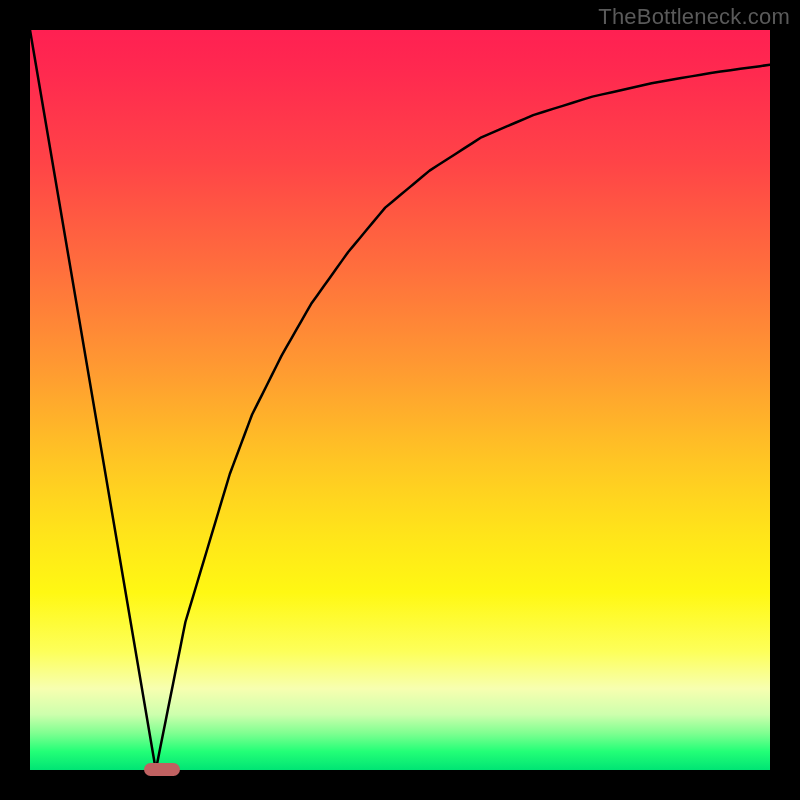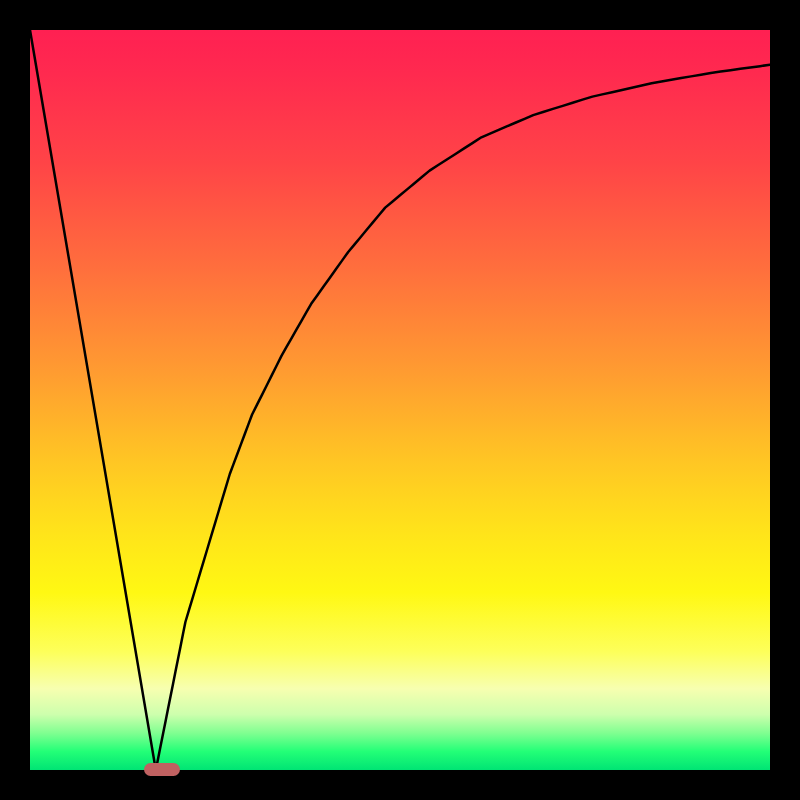--- a/index.html
+++ b/index.html
@@ -70,20 +70,21 @@
     border-radius: 7px;
     background: #c06161;
     z-index: 50;
   }
 </style>
 </head>
 <body>
 
 <div class="frame">
 
+  <div class="attribution">TheBottleneck.com</div>
 
   <div class="plot-area">
 
     <div class="gradient-bg"></div>
 
     <svg class="overlay-svg" viewBox="0 0 740 740" preserveAspectRatio="none">
       <path id="left-path" fill="none" stroke="#000" stroke-width="2.5" stroke-linecap="round" stroke-linejoin="round" d="M0.00 0.00 L125.80 740.00"></path>
       <path id="right-path" fill="none" stroke="#000" stroke-width="2.5" stroke-linecap="round" stroke-linejoin="round" d="M125.80 740.00 L128.27 727.67 L130.73 715.33 L133.20 703.00 L135.67 690.67 L138.13 678.33 L140.60 666.00 L143.07 653.67 L145.53 641.33 L148.00 629.00 L150.47 616.67 L152.93 604.33 L155.40 592.00 L159.10 579.67 L162.80 567.33 L166.50 555.00 L170.20 542.67 L173.90 530.33 L177.60 518.00 L181.30 505.67 L185.00 493.33 L188.70 481.00 L192.40 468.67 L196.10 456.33 L199.80 444.00 L203.50 434.13 L207.20 424.27 L210.90 414.40 L214.60 404.53 L218.30 394.67 L222.00 384.80 L226.93 374.93 L231.87 365.07 L236.80 355.20 L241.73 345.33 L246.67 335.47 L251.60 325.60 L256.53 316.97 L261.47 308.33 L266.40 299.70 L271.33 291.07 L276.27 282.43 L281.20 273.80 L287.37 265.17 L293.53 256.53 L299.70 247.90 L305.87 239.27 L312.03 230.63 L318.20 222.00 L324.37 214.60 L330.53 207.20 L336.70 199.80 L342.87 192.40 L349.03 185.00 L355.20 177.60 L362.60 171.43 L370.00 165.27 L377.40 159.10 L384.80 152.93 L392.20 146.77 L399.60 140.60 L408.23 135.05 L416.87 129.50 L425.50 123.95 L434.13 118.40 L442.77 112.85 L451.40 107.30 L460.03 103.60 L468.67 99.90 L477.30 96.20 L485.93 92.50 L494.57 88.80 L503.20 85.10 L513.07 82.02 L522.93 78.93 L532.80 75.85 L542.67 72.77 L552.53 69.68 L562.40 66.60 L572.27 64.38 L582.13 62.16 L592.00 59.94 L601.87 57.72 L611.73 55.50 L621.60 53.28 L631.47 51.55 L641.33 49.83 L651.20 48.10 L661.07 46.37 L670.93 44.65 L680.80 42.92 L690.67 41.56 L700.53 40.21 L710.40 38.85 L720.27 37.49 L730.13 36.14 L740.00 34.78"></path>
     </svg>
 

